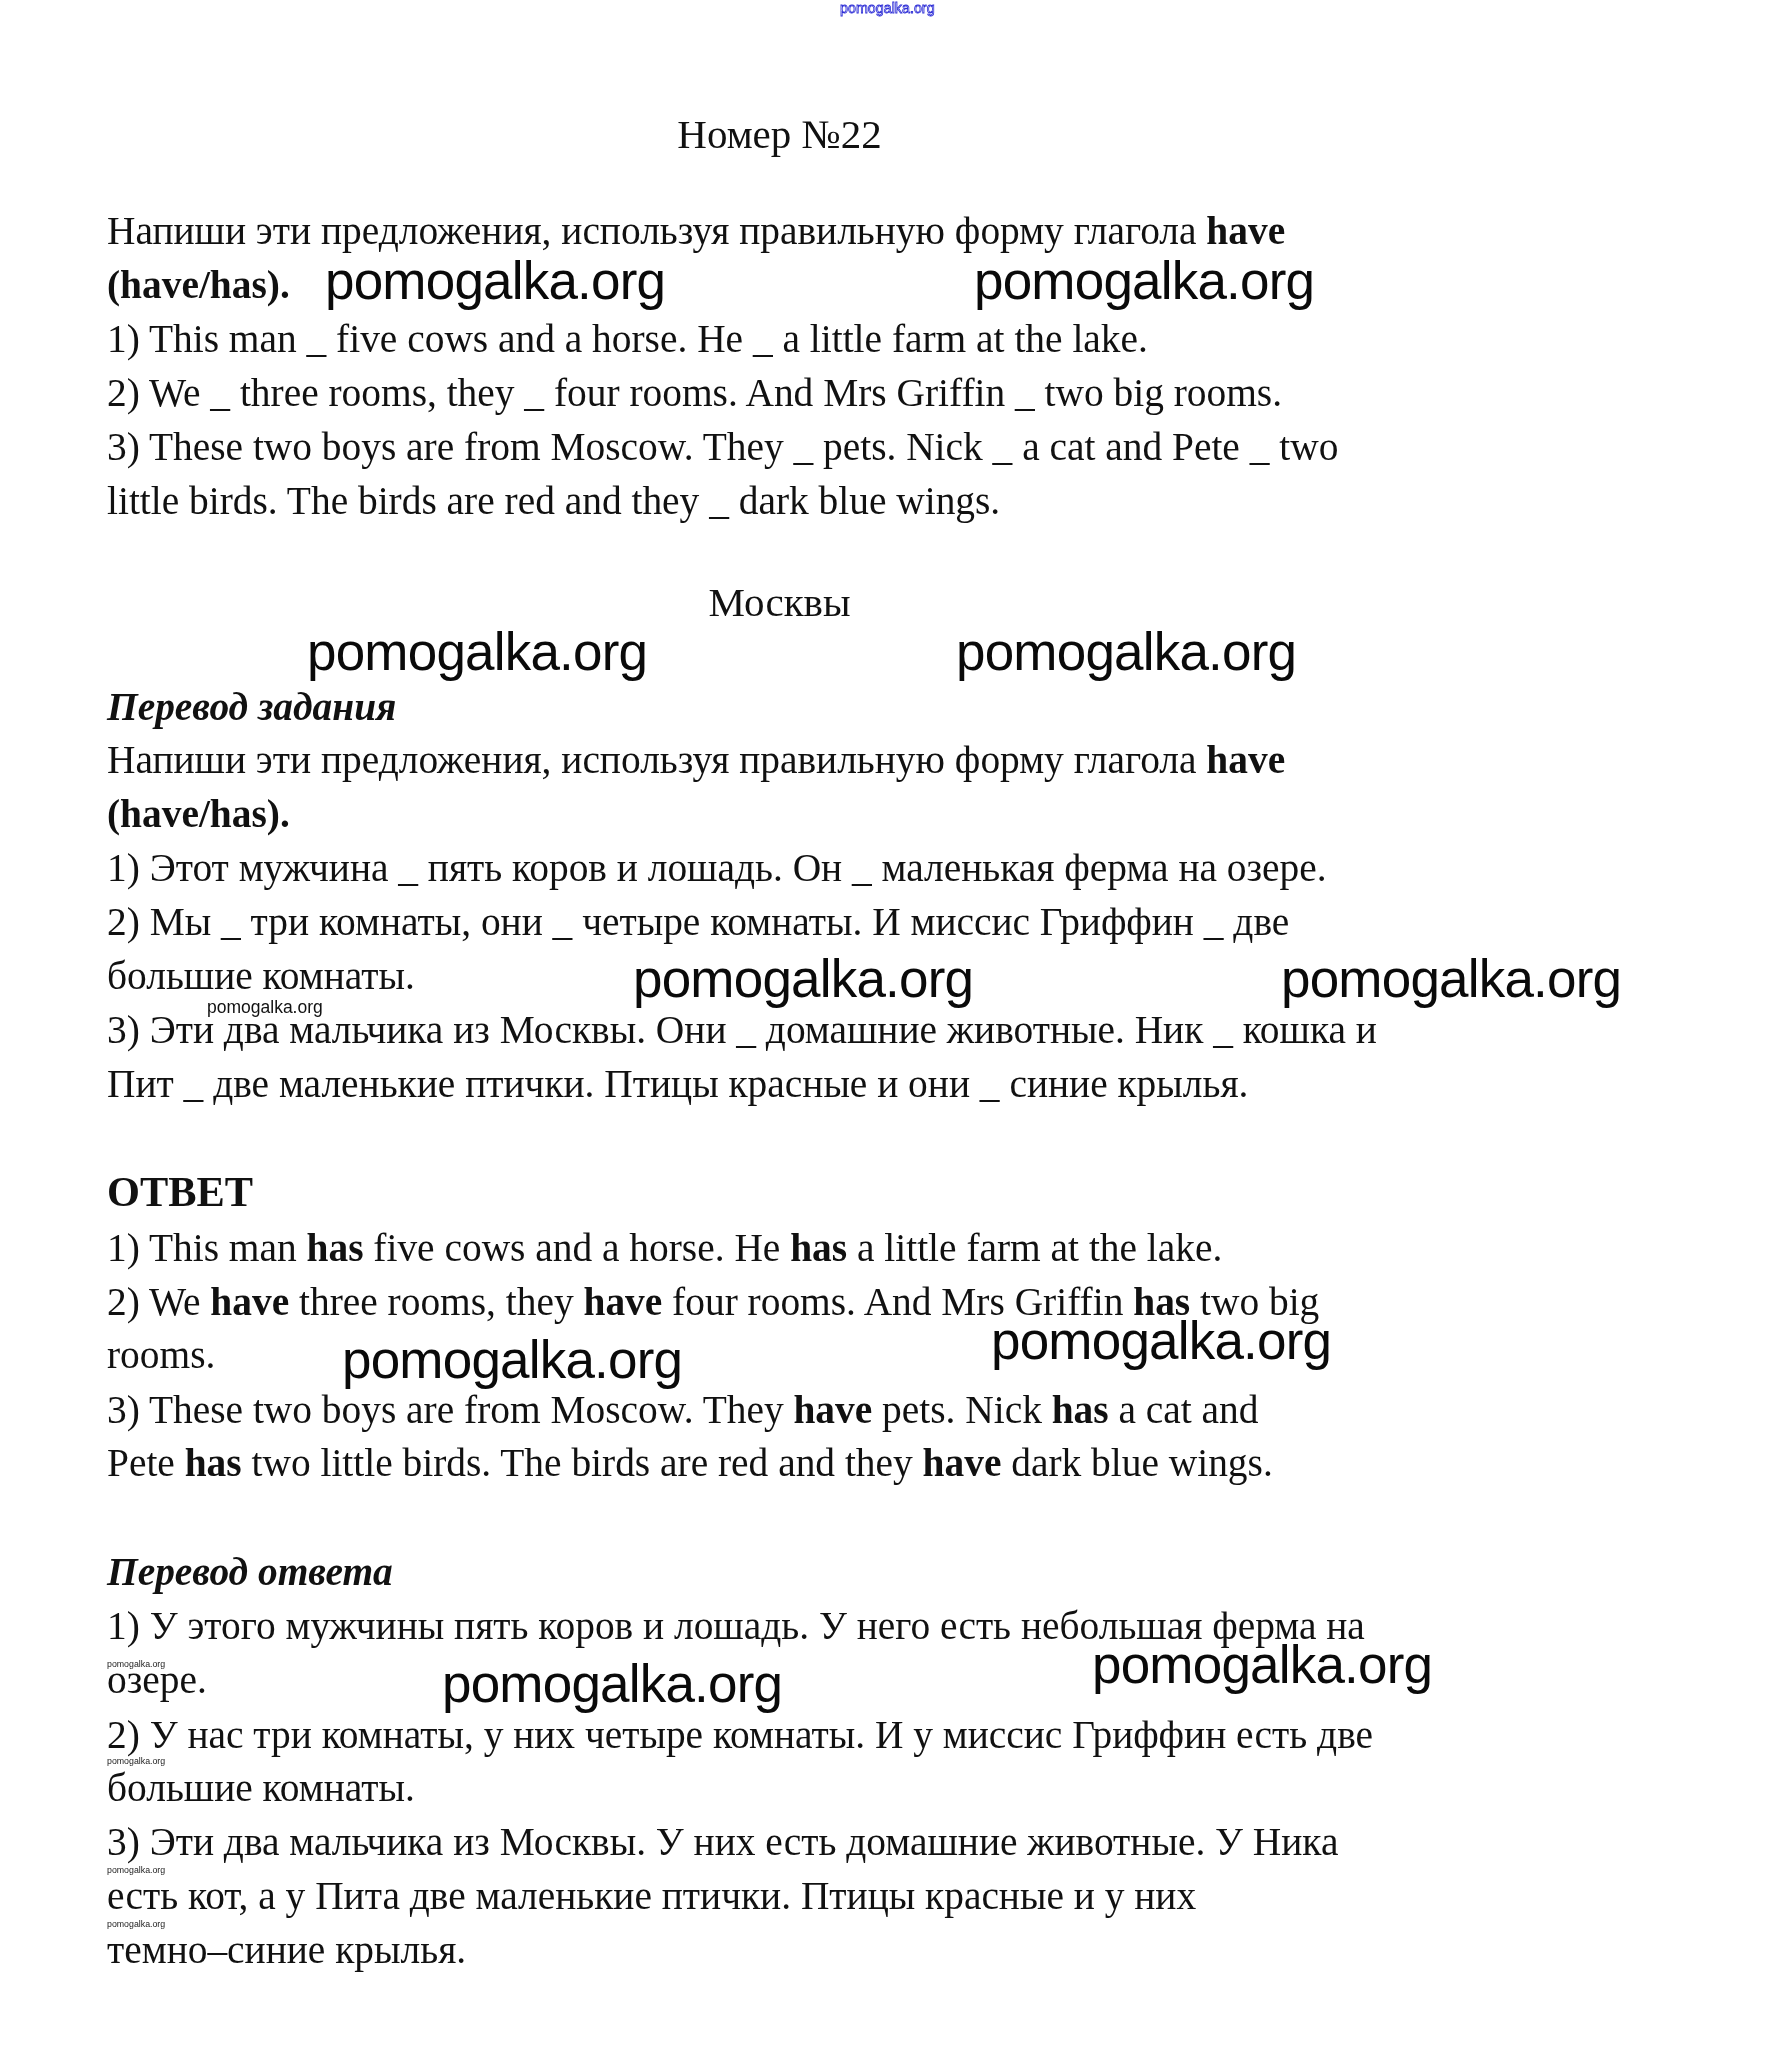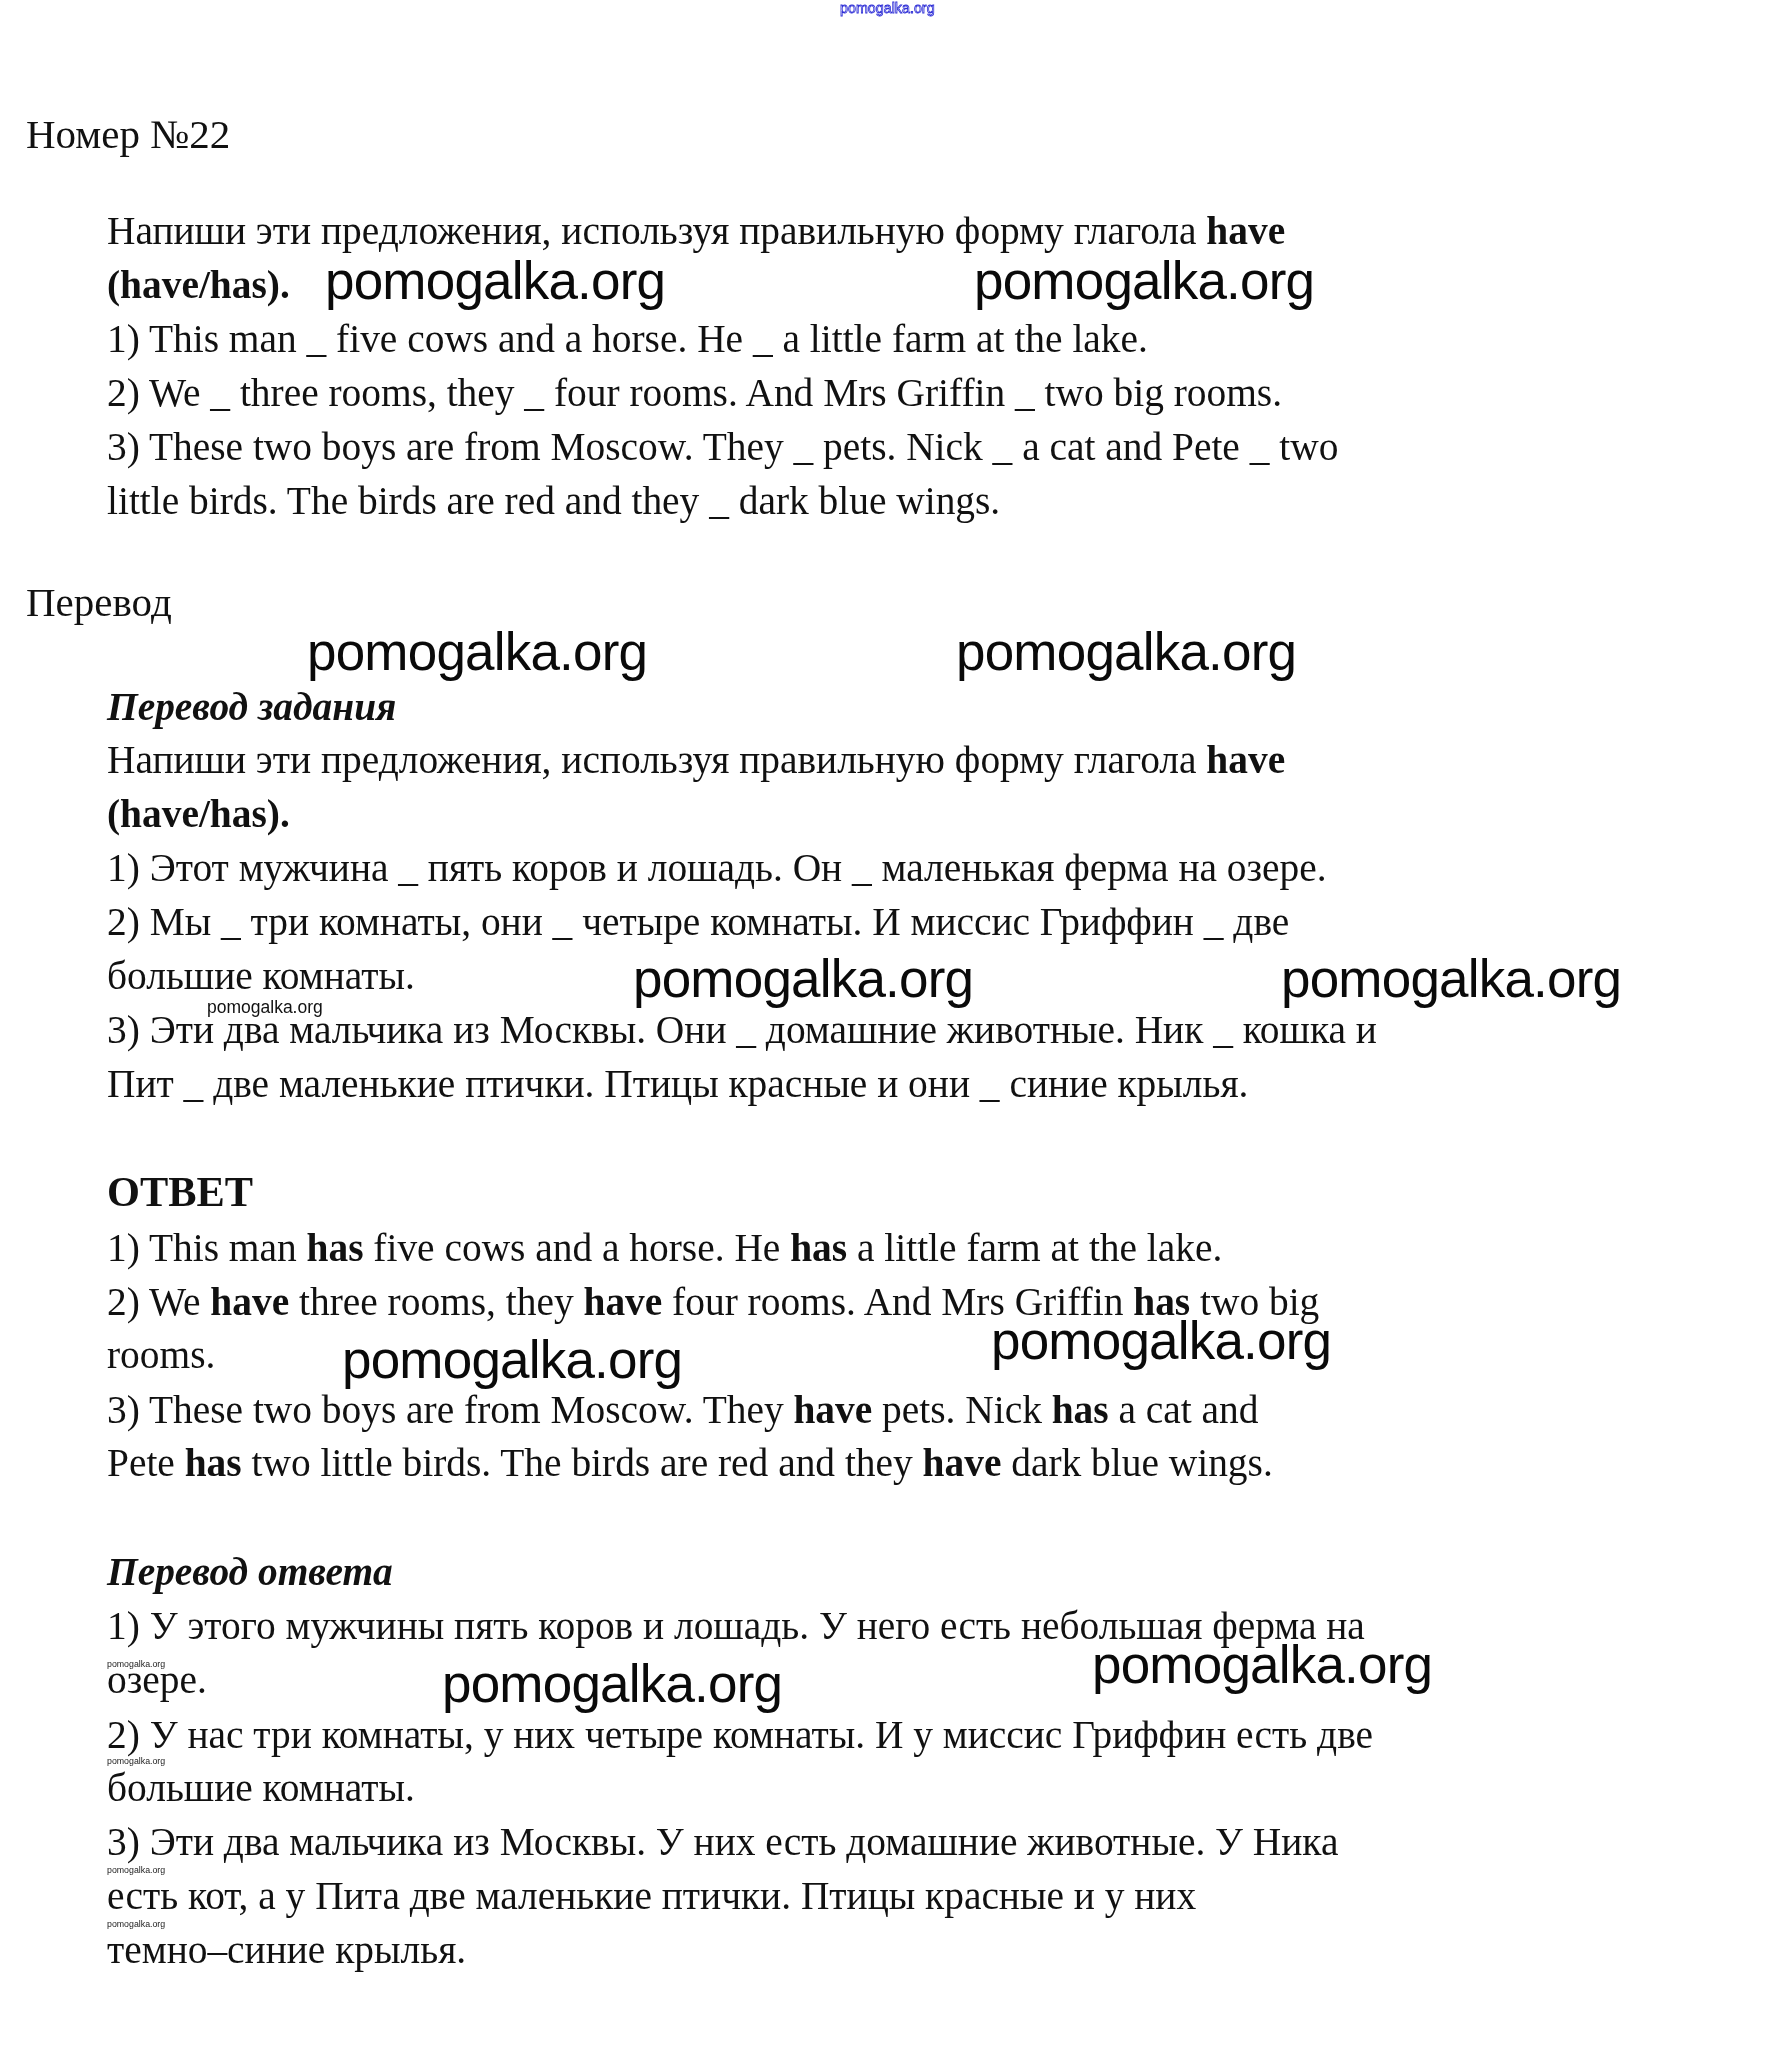--- a/index.html
+++ b/index.html
@@ -3,22 +3,22 @@
 <meta charset="utf-8">
 <style>
   html, body { margin:0; padding:0; background:#ffffff; }
   body { width:1771px; height:2066px; position:relative; overflow:hidden; color:#111; }
   .line {
     position:absolute; left:107px; white-space:nowrap;
     font-family:"Liberation Serif", "DejaVu Serif", serif;
     font-size:40px; line-height:48px; height:48px;
     transform-origin:left top; transform:scaleX(0.985);
   }
-  .center { position:absolute; left:0; width:1559px; text-align:left;
-    font-family:"Liberation Serif", "DejaVu Serif", serif; font-size:41px; line-height:48px;padding-left:26px; }
+  .center { position:absolute; left:0; width:1559px; text-align:center;
+    font-family:"Liberation Serif", "DejaVu Serif", serif; font-size:41px; line-height:48px; }
   .bold { font-weight:bold; }
   .heading-it { font-weight:bold; font-style:italic; }
   .wm {
     position:absolute; white-space:nowrap;
     font-family:"Liberation Sans", "DejaVu Sans", sans-serif;
     font-size:53px; line-height:56px; color:#0a0a0a; font-weight:500;
     letter-spacing:-0.8px;
   }
   .wm-small {
     position:absolute; white-space:nowrap;
@@ -51,21 +51,21 @@
   <span class="bold">(have/has).</span>
 </div>
 <div class="wm" style="left:325px; top:253px;">pomogalka.org</div>
 <div class="wm" style="left:974px; top:253px;">pomogalka.org</div>
 
 <div class="line" style="top:315px;">1) This man _ five cows and a horse. He _ a little farm at the lake.</div>
 <div class="line" style="top:369px;">2) We _ three rooms, they _ four rooms. And Mrs Griffin _ two big rooms.</div>
 <div class="line" style="top:423px;">3) These two boys are from Moscow. They _ pets. Nick _ a cat and Pete _ two</div>
 <div class="line" style="top:477px;">little birds. The birds are red and they _ dark blue wings.</div>
 
-<div class="center" style="top:578px;">Перевод</div>
+<div class="center" style="top:578px;">Москвы</div>
 <div class="wm" style="left:307px; top:624px;">pomogalka.org</div>
 <div class="wm" style="left:956px; top:624px;">pomogalka.org</div>
 
 <div class="line heading-it" style="top:683px;">Перевод задания</div>
 <div class="line" style="top:736px;">
   <span>Напиши эти предложения, используя правильную форму глагола </span><span class="bold">have</span>
 </div>
 <div class="line" style="top:790px;">
   <span class="bold">(have/has).</span>
 </div>

